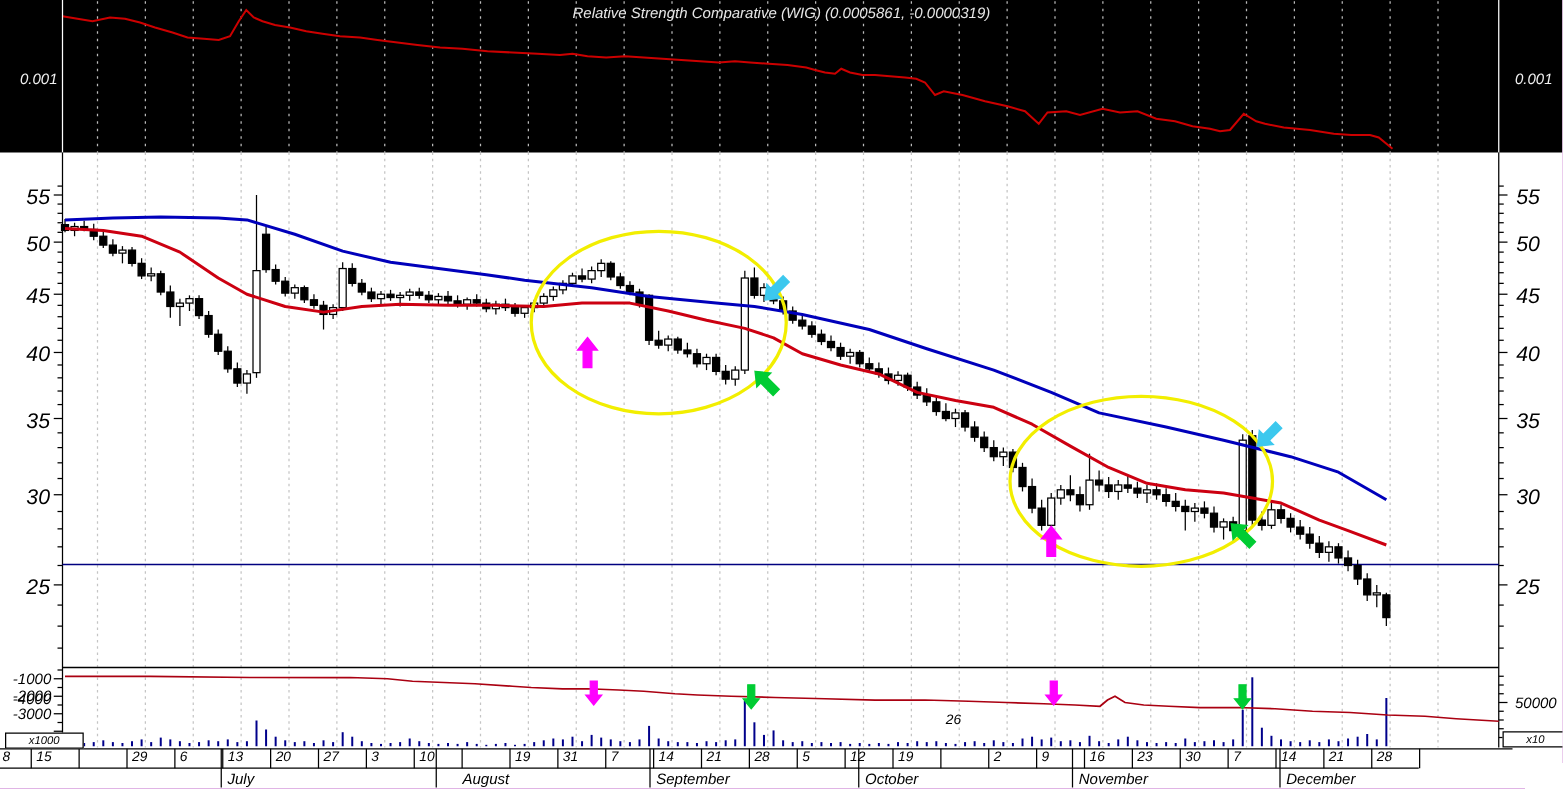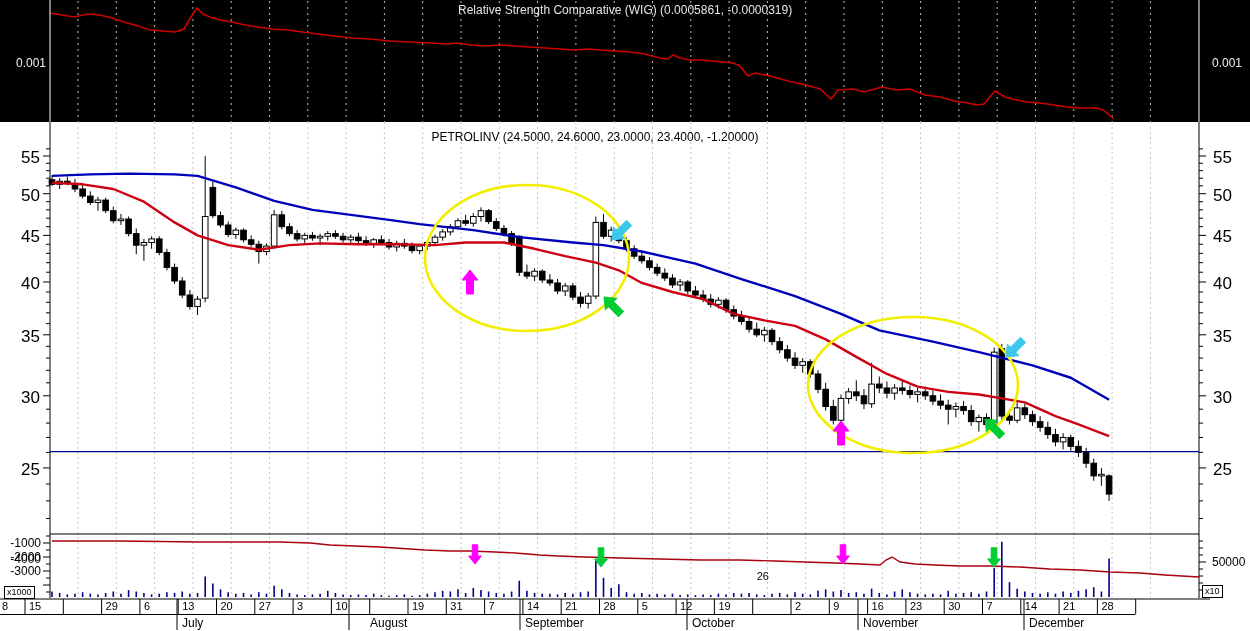--- a/index.html
+++ b/index.html
@@ -1,27 +1,27 @@
 <!DOCTYPE html>
 <html><head>
 <meta charset="utf-8">
 <style>
   html,body{margin:0;padding:0;background:#fff;width:1250px;height:631px;overflow:hidden;
     font-family:"Liberation Sans","DejaVu Sans",sans-serif;}
-  #screen{position:relative;width:1250px;height:631px;background:#a21caf;}
+  #screen{position:relative;width:1250px;height:631px;background:#a21caf;font-style:italic;}
   #chart-svg{position:absolute;left:0;top:0;}
   .lbl{position:absolute;white-space:nowrap;}
   .title-top{color:#e6e6e6;font-size:12px;}
   .title-main{color:#000;font-size:12px;}
   .ytick{font-size:17px;color:#000;}
   .ytick-top{font-size:12px;color:#f0f0f0;}
   .ytick-bot{font-size:12px;color:#000;}
   .xdate{font-size:11px;color:#000;}
   .xmonth{font-size:12px;color:#000;}
-  .multbox{font-size:9px;color:#000;border:1px solid #000;background:#fff;padding:0 2px;line-height:11px;}
+  .multbox{font-size:9px;color:#000;border:1px solid #000;background:#fff;padding:0 18px;line-height:11px;}
 </style>
 </head>
 <body>
 
 <div id="screen">
   <svg id="chart-svg" width="1250" height="631">
       <rect x="0" y="0" width="1250" height="631" fill="#ffffff"></rect>
       <rect x="0" y="0" width="1250" height="122" fill="#000000"></rect>
       <g>
         <line x1="78" y1="1" x2="78" y2="122" stroke="#bbbbbb" stroke-dasharray="2,4" stroke-width="1"></line>
@@ -689,21 +689,20 @@
         <line x1="177" y1="599" x2="177" y2="630" stroke="#000"></line>
         <line x1="349" y1="599" x2="349" y2="630" stroke="#000"></line>
         <line x1="520" y1="599" x2="520" y2="630" stroke="#000"></line>
         <line x1="687" y1="599" x2="687" y2="630" stroke="#000"></line>
         <line x1="858" y1="599" x2="858" y2="630" stroke="#000"></line>
         <line x1="1024" y1="599" x2="1024" y2="630" stroke="#000"></line>
       </g>
     </svg>
 
   <div class="lbl title-top" id="title-top" style="top: 3px; left: 458px;">Relative Strength Comparative (WIG) (0.0005861, -0.0000319)</div>
-  <div class="lbl title-main" id="title-main" style="top: 130px; left: 431.5px;">PETROLINV (24.5000, 24.6000, 23.0000, 23.4000, -1.20000)</div>
 
   <div class="lbl ytick-top" style="left:10px;top:56px;width:36px;text-align:right;">0.001</div>
   <div class="lbl ytick-top" style="left:1212px;top:56px;">0.001</div>
 
   <div class="lbl ytick-bot" style="left:1212px;top:555px;">50000</div>
 
   <div class="lbl multbox" style="left:4px;top:586px;">x1000</div>
   <div class="lbl multbox" style="left:1202px;top:585px;text-align:right;">x10</div>
 
   <div id="labels">

